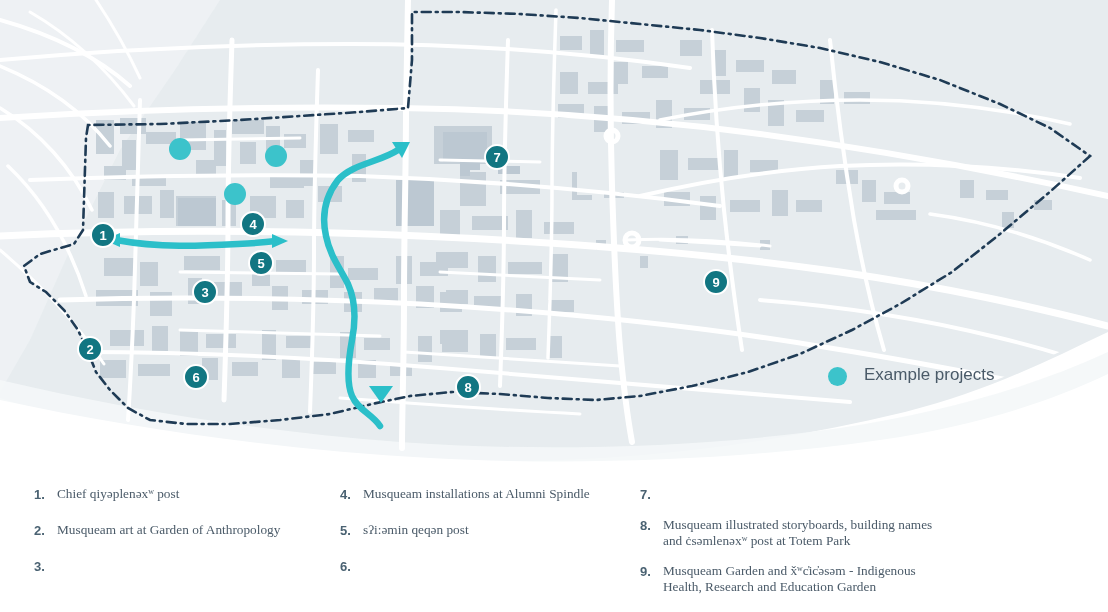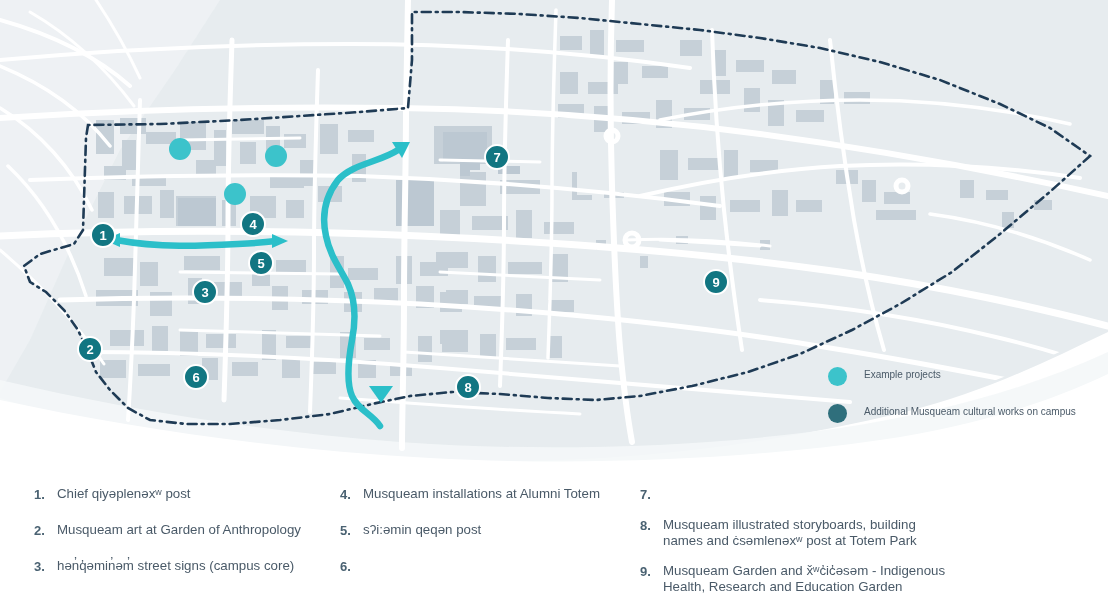--- a/index.html
+++ b/index.html
@@ -35,40 +35,40 @@
     background:#3cc3cb;
   }
 
   
   .legend{position:absolute;left:828px;top:366px;width:250px;}
   .legend-row{display:flex;align-items:flex-start;margin-bottom:17px;}
   .legend-swatch{width:19px;height:19px;border-radius:50%;flex:0 0 auto;margin-right:17px;margin-top:1px;}
   .sw-example{background:#3cc3cb;}
   .sw-additional{background:#2f6f7c;}
   .legend-label{
-    font-size:10px;color:#4a5a68;line-height:17px;
+    font-size:17px;color:#4a5a68;line-height:17px;
     font-family:"Liberation Sans", sans-serif;
   }
 
   
   .list-area{position:absolute;left:0;top:478px;width:1108px;height:134px;}
   .col{position:absolute;}
   .col1{left:34px;top:8px;width:300px;}
   .col2{left:340px;top:8px;width:296px;}
   .col3{left:640px;top:8px;width:310px;}
   .li{display:flex;align-items:flex-start;margin-bottom:19px;}
   .li-num{
     flex:0 0 auto;width:23px;
     font-size:13px;font-weight:bold;color:#4a6272;
     font-family:"Liberation Sans", sans-serif;
     line-height:17px;
   }
   .li-text{
     font-size:13.3px;color:#4a5a68;line-height:16px;
-    font-family:Liberation Sans, sans-serif;
+    font-family:Liberation Serif, serif;
   }
   .li-tight{margin-bottom:14px;}
 </style>
 </head>
 <body>
 
 <div id="root">
 
   <div class="map-wrap">
     <svg class="map-svg" width="1108" height="470" viewBox="0 0 1108 470">
@@ -338,47 +338,42 @@
     <div class="marker" style="left:484px;top:144px;">7</div>
     <div class="marker" style="left:455px;top:374px;">8</div>
     <div class="marker" style="left:703px;top:269px;">9</div>
   </div>
 
   <div class="legend">
     <div class="legend-row">
       <div class="legend-swatch sw-example"></div>
       <div class="legend-label">Example projects</div>
     </div>
-    <div class="legend-row">
-      <div class="legend-swatch sw-additional"></div>
-      <div class="legend-label">Additional Musqueam cultural works on campus</div>
-    </div>
   </div>
 
   <div class="list-area">
 
     <div class="col col1">
       <div class="li">
         <div class="li-num">1.</div>
         <div class="li-text">Chief qiyəplenəxʷ post</div>
       </div>
       <div class="li">
         <div class="li-num">2.</div>
         <div class="li-text">Musqueam art at Garden of Anthropology</div>
       </div>
       <div class="li">
         <div class="li-num">3.</div>
-        <div class="li-text">hən̓q̓əmin̓əm̓ street signs (campus core)</div>
       </div>
     </div>
 
     <div class="col col2">
       <div class="li">
         <div class="li-num">4.</div>
-        <div class="li-text">Musqueam installations at Alumni Totem</div>
+        <div class="li-text">Musqueam installations at Alumni Spindle</div>
       </div>
       <div class="li">
         <div class="li-num">5.</div>
         <div class="li-text">sʔi:əmin qeqən post</div>
       </div>
       <div class="li">
         <div class="li-num">6.</div>
       </div>
     </div>
 

